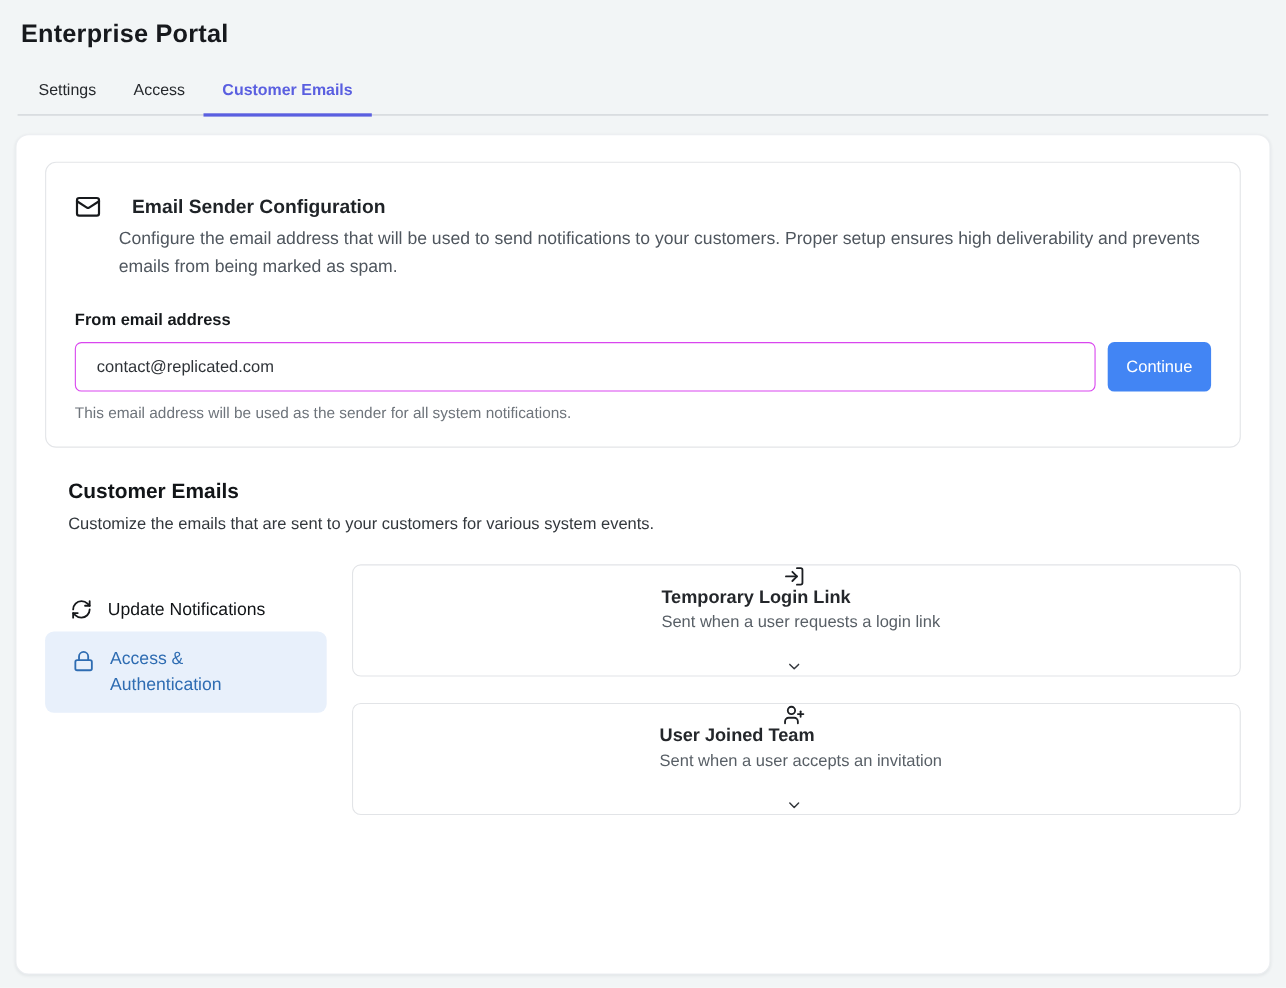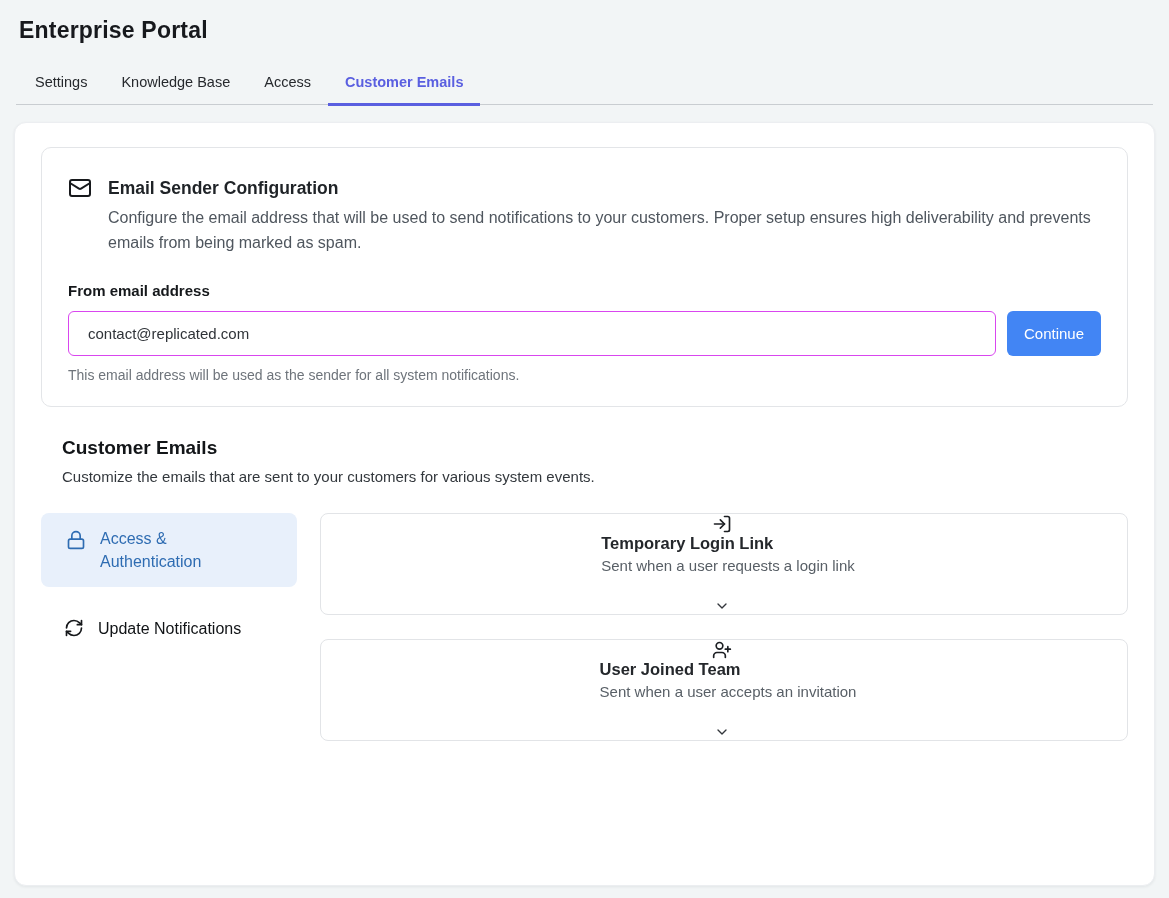--- a/index.html
+++ b/index.html
@@ -50,21 +50,21 @@
   }
   .config-card {
     border: 1px solid #e3e5e8;
     border-radius: 10px;
     background: #fff;
     padding: 28px 26px 23px;
   }
   .config-head { display: flex; align-items: center; }
   .config-head .icon { width: 24px; height: 24px; color: #17191c; flex: 0 0 auto; }
   .config-title {
-    margin-left: 16px;
+    margin-left: 28px;
     font-size: 17.5px;
     font-weight: 700;
     color: #1f2327;
   }
   .config-desc {
     margin: 6px 0 0 40px;
     max-width: 985px;
     font-size: 16px;
     line-height: 1.56;
     color: #4f565e;
@@ -157,21 +157,20 @@
 </style>
 </head>
 <body>
 
 <header class="page-header">
   <h1 class="page-title">Enterprise Portal</h1>
 </header>
 
 <nav class="tabs-bar">
   <div class="tab">Settings</div>
-  <div class="tab">Knowledge Base</div>
   <div class="tab">Access</div>
   <div class="tab active">Customer Emails</div>
 </nav>
 
 <main class="outer-card">
 
   <section class="config-card">
     <div class="config-head">
       <span class="icon">
         <svg viewBox="0 0 24 24" fill="none" stroke="currentColor" stroke-width="2" stroke-linecap="round" stroke-linejoin="round">
@@ -189,40 +188,40 @@
       <button class="continue-btn">Continue</button>
     </div>
     <div class="field-helper">This email address will be used as the sender for all system notifications.</div>
   </section>
 
   <h2 class="section-title">Customer Emails</h2>
   <p class="section-desc">Customize the emails that are sent to your customers for various system events.</p>
 
   <div class="emails-layout">
     <aside class="category-list">
-      <div class="category-item active">
-        <span class="icon">
-          <svg viewBox="0 0 24 24" fill="none" stroke="currentColor" stroke-width="2" stroke-linecap="round" stroke-linejoin="round">
-              <rect x="3" y="11" width="18" height="11" rx="2"></rect>
-              <path d="M7 11V7a5 5 0 0 1 10 0v4"></path>
-            </svg>
-        </span>
-        <span class="category-label">Access &amp; Authentication</span>
-      </div>
       <div class="category-item plain">
         <span class="icon">
           <svg viewBox="0 0 24 24" fill="none" stroke="currentColor" stroke-width="2" stroke-linecap="round" stroke-linejoin="round">
               <path d="M3 12a9 9 0 0 1 9-9 9.75 9.75 0 0 1 6.74 2.74L21 8"></path>
               <path d="M21 3v5h-5"></path>
               <path d="M21 12a9 9 0 0 1-9 9 9.75 9.75 0 0 1-6.74-2.74L3 16"></path>
               <path d="M8 16H3v5"></path>
             </svg>
         </span>
         <span class="category-label">Update Notifications</span>
       </div>
+      <div class="category-item active">
+        <span class="icon">
+          <svg viewBox="0 0 24 24" fill="none" stroke="currentColor" stroke-width="2" stroke-linecap="round" stroke-linejoin="round">
+              <rect x="3" y="11" width="18" height="11" rx="2"></rect>
+              <path d="M7 11V7a5 5 0 0 1 10 0v4"></path>
+            </svg>
+        </span>
+        <span class="category-label">Access &amp; Authentication</span>
+      </div>
     </aside>
 
     <div class="email-cards">
 
       <div class="email-card">
         <span class="icon">
           <svg viewBox="0 0 24 24" fill="none" stroke="currentColor" stroke-width="2" stroke-linecap="round" stroke-linejoin="round">
               <path d="M15 3h4a2 2 0 0 1 2 2v14a2 2 0 0 1-2 2h-4"></path>
               <polyline points="10 17 15 12 10 7"></polyline>
               <line x1="15" y1="12" x2="3" y2="12"></line>

